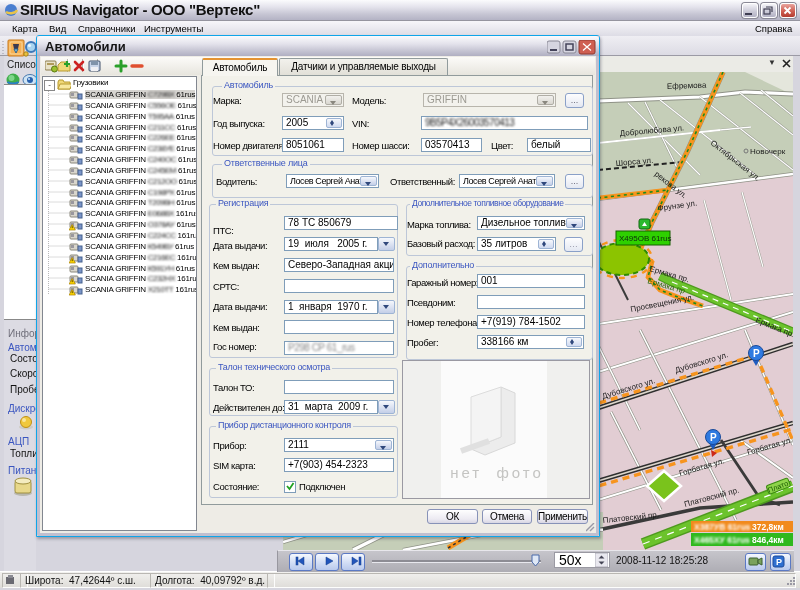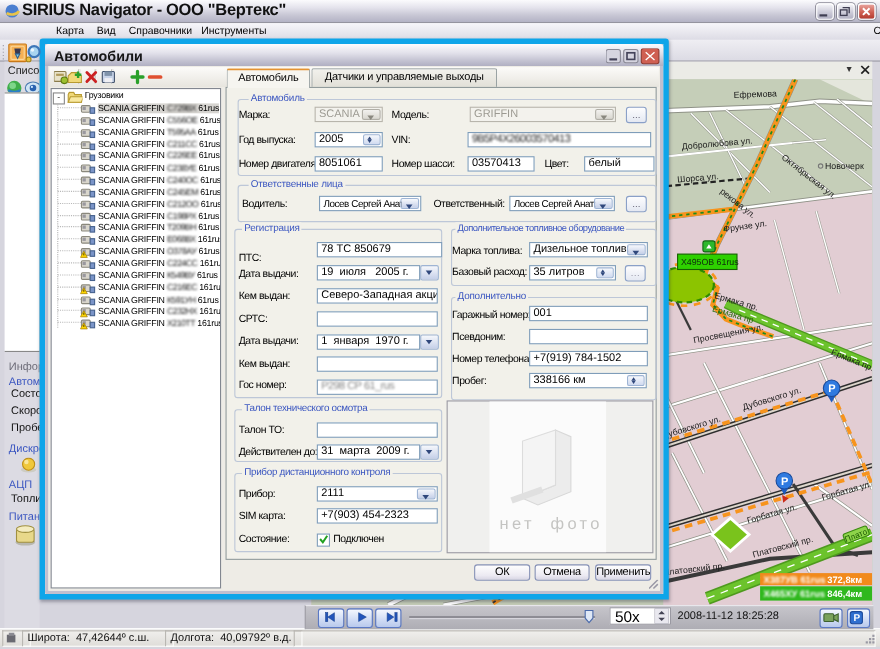--- a/index.html
+++ b/index.html
@@ -5,21 +5,21 @@
 body{width:800px;height:590px;position:relative;overflow:hidden;
  font-family:"Liberation Sans",sans-serif;background:#d6d5de;}
 .abs{position:absolute;}
 
 #titlebar{left:0;top:0;width:800px;height:20px;
  background:linear-gradient(#fbfbfd 0%,#e4e3ec 35%,#c7c6d4 70%,#b4b3c5 100%);
  border-bottom:1px solid #95949f;}
 #title-text{left:20px;top:1px;font-size:15px;font-weight:bold;color:#111;letter-spacing:-0.3px;}
 #menubar{left:0;top:21px;width:800px;height:15px;
  background:linear-gradient(#f7f6fa,#dddce5);}
-.menuitem{position:absolute;top:2px;font-size:9.5px;color:#000;margin-left:39px;}
+.menuitem{position:absolute;top:2px;font-size:9.5px;color:#000;}
 #toolrow{left:0;top:36px;width:800px;height:20px;
  background:linear-gradient(#efeef3,#dcdbe4);border-bottom:1px solid #9b9aa5;box-sizing:border-box;}
 #toolrow2r{left:598px;top:56px;width:195px;height:16px;background:#ebebe6;}
 
 .tbtn{position:absolute;top:3px;width:16px;height:15px;border-radius:3px;
  border:1px solid #fff;box-sizing:border-box;
  background:linear-gradient(#f4f4f8,#c9c8d6 60%,#b3b2c4);
  box-shadow:0 0 0 1px #8a8996;font-size:10px;text-align:center;line-height:13px;color:#3a3948;}
 #btn-close-main{background:linear-gradient(#e8a49e,#cf5f52 55%,#b33c30);color:#fff;}
 
@@ -34,21 +34,21 @@
 
 #playbar{left:277px;top:550px;width:516px;height:21px;
  background:linear-gradient(#c6c5cb,#aeadb4);border-top:1px solid #e8e7ec;border-left:1px solid #98979f;}
 .pbtn{position:absolute;top:2px;width:22px;height:16px;border-radius:3px;border:1px solid #5b79c4;
  background:linear-gradient(#f5f8fe,#cfdbf4 60%,#b9c9ec);}
 #slider-line{position:absolute;left:94px;top:9px;width:169px;height:2px;background:#8d8c94;border-bottom:1px solid #e8e8ee;}
 #spin50{position:absolute;left:276px;top:1px;width:56px;height:16px;background:#fff;border:1px solid #9a99a2;box-sizing:border-box;font-size:14px;line-height:14px;padding-left:4px;}
 
 #dlg{left:36px;top:35px;width:562px;height:500px;
  background:#efede7;
- border:5px solid #0ea5e9;border-radius:3px 3px 0 0;
+ border:1px solid #0ea5e9;border-radius:3px 3px 0 0;
  box-shadow:1px 2px 3px rgba(40,40,60,.35);}
 #dlg-frame{position:absolute;left:0;top:0;right:0;bottom:0;
  border:3px solid #c0bfcf;border-top:none;border-radius:0 0 2px 2px;box-sizing:border-box;background:#eeece6;}
 #dlg-title{position:absolute;left:0;top:0;width:100%;height:20px;border-radius:3px 3px 0 0;
  background:linear-gradient(#fbfbfd 0%,#e3e2eb 40%,#c4c3d2 75%,#b0afc2 100%);}
 #dlg-title span{position:absolute;left:8px;top:3px;font-size:13px;font-weight:bold;color:#151515;}
 
 #dlg-toolbar{position:absolute;left:4px;top:21px;width:554px;height:18px;
  background:linear-gradient(#fcfbf9,#e7e5de);}
 .tsep{position:absolute;top:2px;width:1px;height:13px;background:#b8b6ae;border-right:1px solid #fff;}

